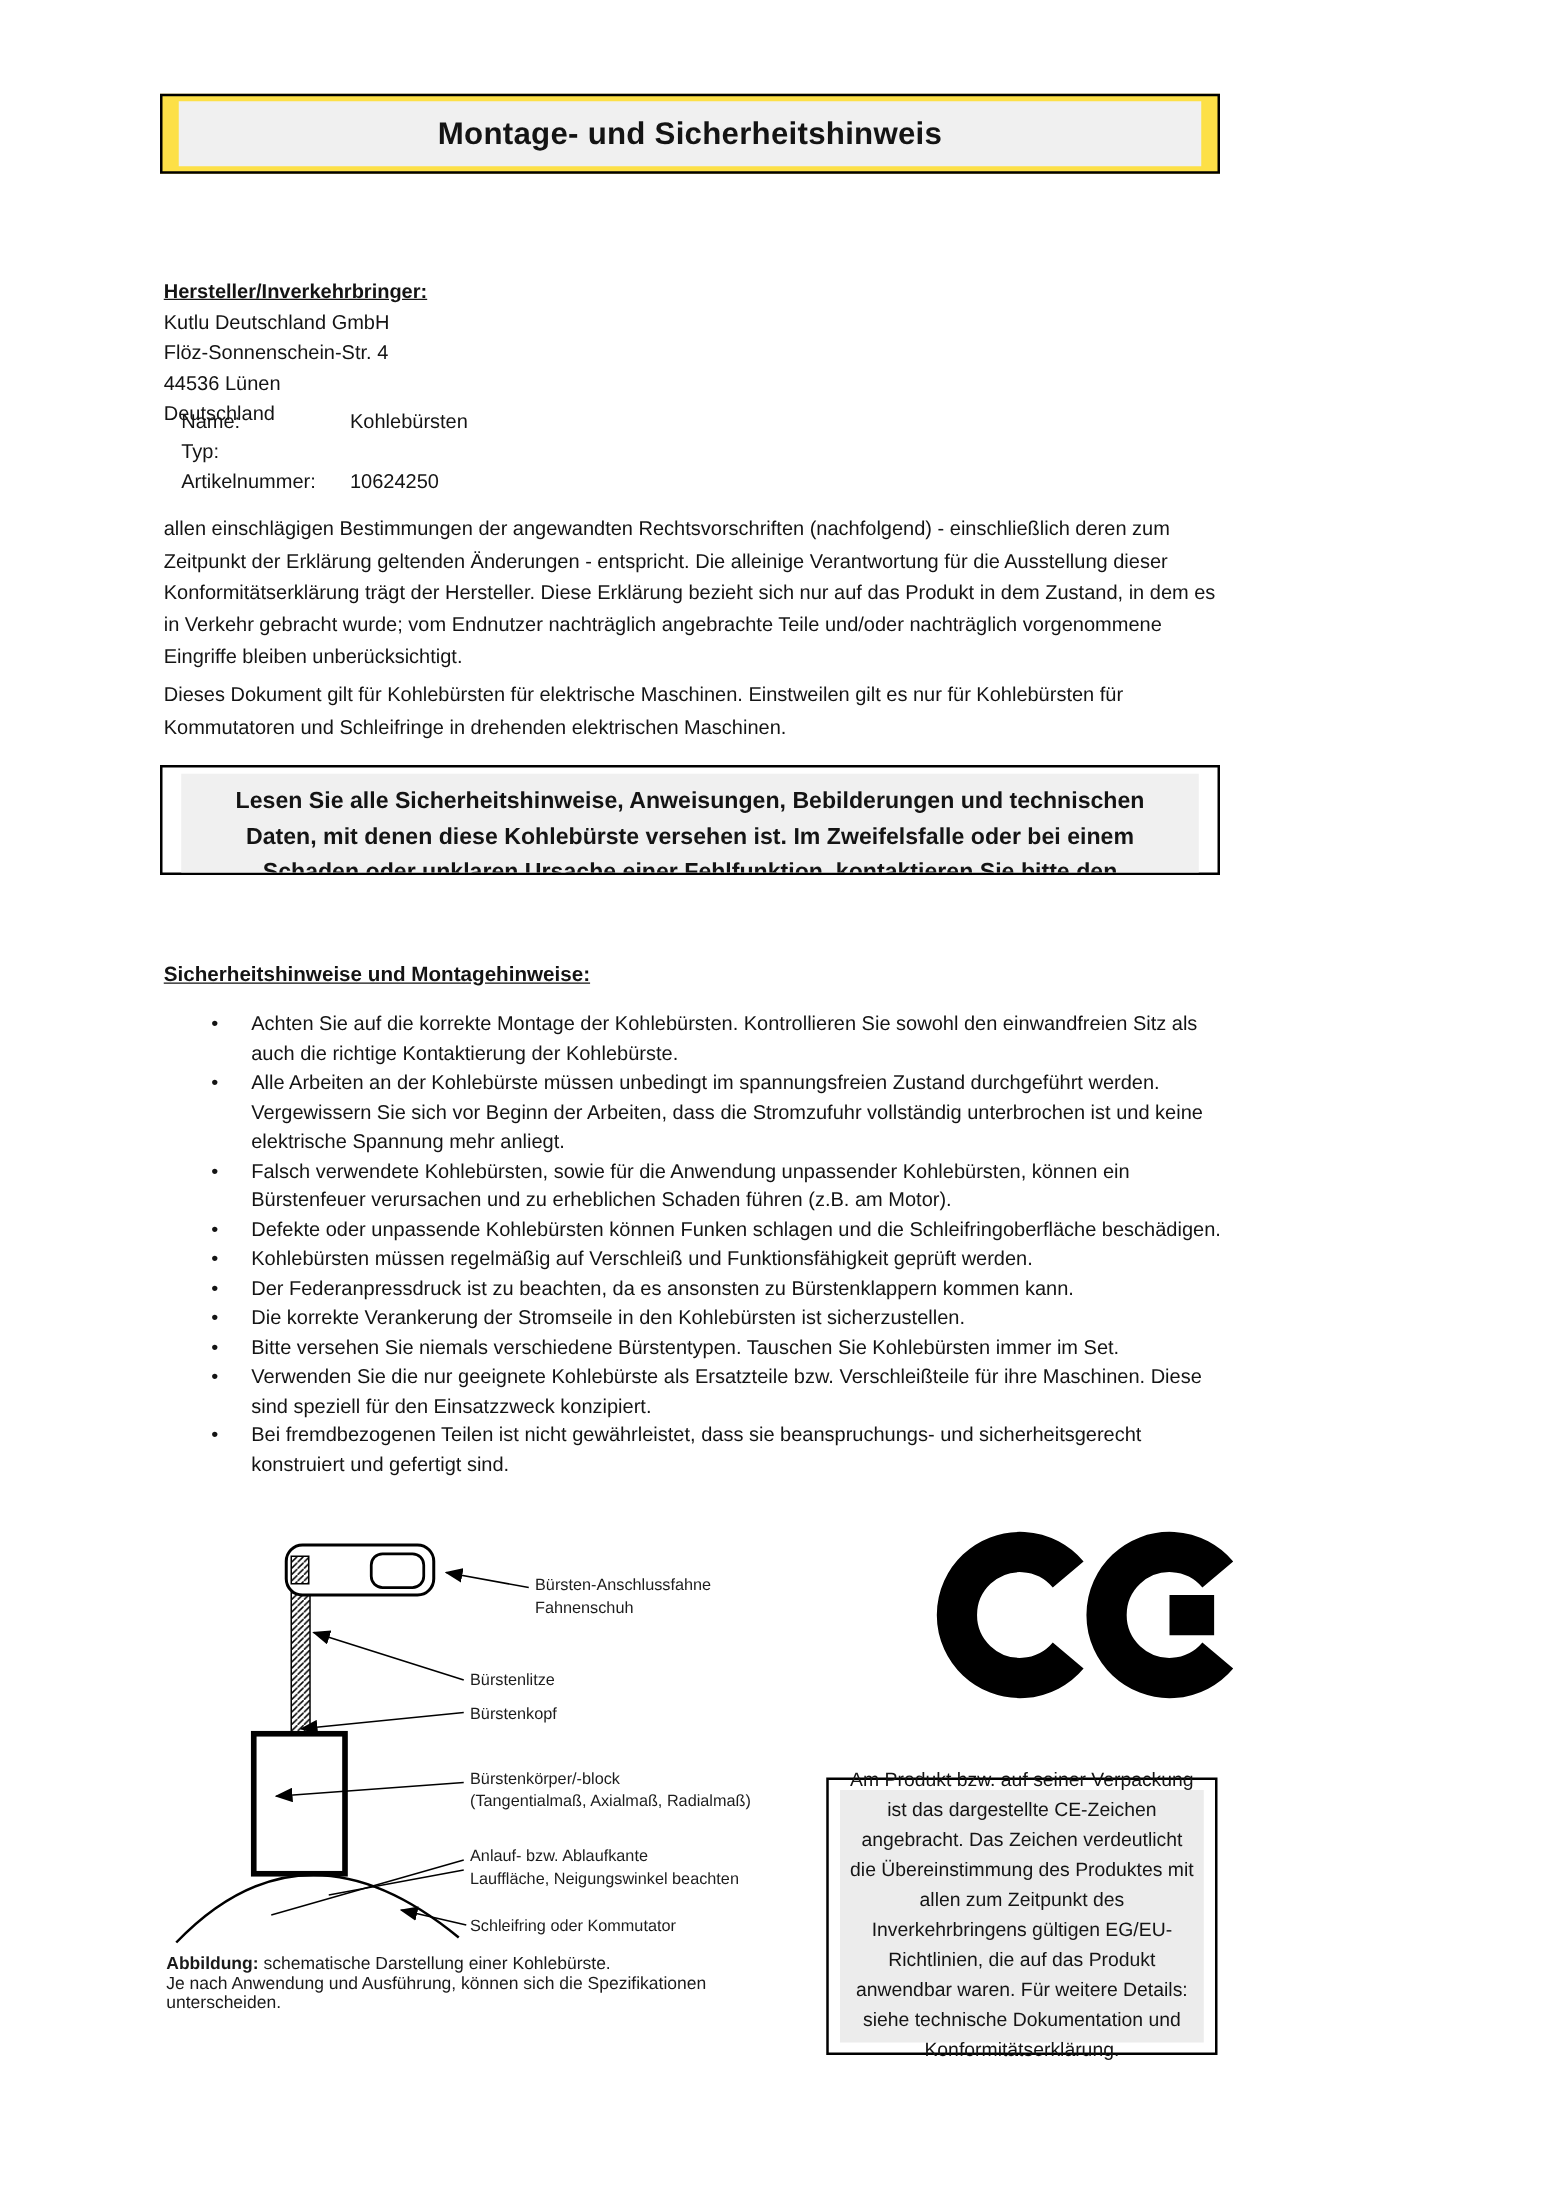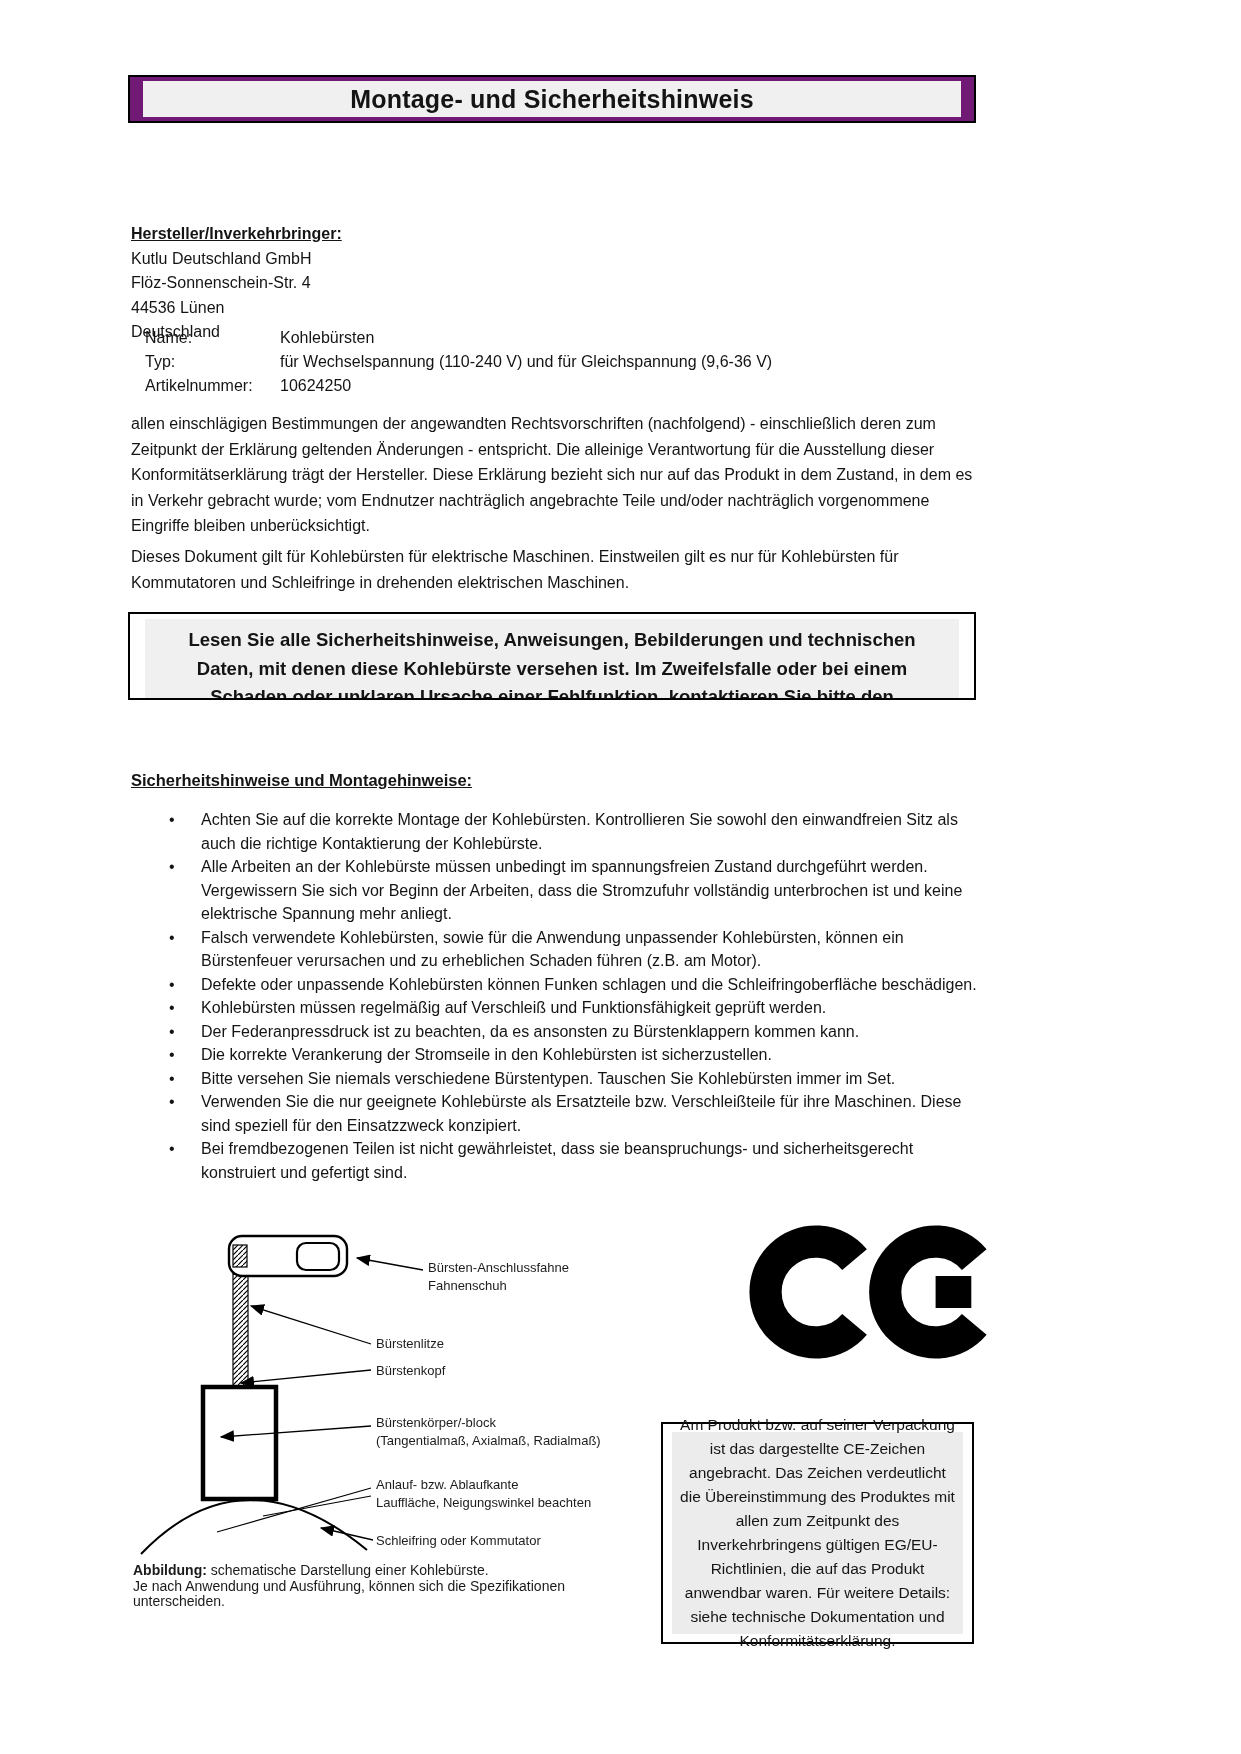--- a/index.html
+++ b/index.html
@@ -3,22 +3,22 @@
 <meta charset="utf-8">
 <style>
   * { margin:0; padding:0; box-sizing:border-box; }
   html,body { background:#ffffff; }
   .page {
     position:relative; width:1241px; height:1754px; background:#fff;
     font-family:"Liberation Sans", sans-serif; color:#141414; overflow:hidden;
   }
   
   .title-box {
-    position:absolute; left:128px; top:75px; width:848px; height:48px;
-    border:2px solid #000; padding:4px 13px; background:#701a75;
+    position:absolute; left:128px; top:75px; width:848px; height:64px;
+    border:2px solid #000; padding:4px 13px; background:#fde047;
   }
   .title-inner {
     background:#f0f0f0; height:100%; display:flex; align-items:center; justify-content:center;
     font-size:25px; font-weight:bold; letter-spacing:.2px;
   }
   
   .manufacturer { position:absolute; left:131px; top:190px; font-size:16px; line-height:24.5px; }
   .manufacturer .hd { font-weight:bold; text-decoration:underline;margin-top:32px; }
   
   .product { position:absolute; left:118px; top:326px; font-size:16px; line-height:24px;margin-left:27px; }
@@ -79,21 +79,20 @@
     <div>Deutschland</div>
   </div>
 
   <div class="product">
     <div class="row">
       <div class="lbl">Name:</div>
       <div>Kohlebürsten</div>
     </div>
     <div class="row">
       <div class="lbl">Typ:</div>
-      <div>für Wechselspannung (110-240 V) und für Gleichspannung (9,6-36 V)</div>
     </div>
     <div class="row">
       <div class="lbl">Artikelnummer:</div>
       <div>10624250</div>
     </div>
   </div>
 
   <div class="para declaration">allen einschlägigen Bestimmungen der angewandten Rechtsvorschriften (nachfolgend) - einschließlich deren zum Zeitpunkt der Erklärung geltenden Änderungen - entspricht. Die alleinige Verantwortung für die Ausstellung dieser Konformitätserklärung trägt der Hersteller. Diese Erklärung bezieht sich nur auf das Produkt in dem Zustand, in dem es in Verkehr gebracht wurde; vom Endnutzer nachträglich angebrachte Teile und/oder nachträglich vorgenommene Eingriffe bleiben unberücksichtigt.</div>
   <div class="para scope">Dieses Dokument gilt für Kohlebürsten für elektrische Maschinen. Einstweilen gilt es nur für Kohlebürsten für Kommutatoren und Schleifringe in drehenden elektrischen Maschinen.</div>
 

